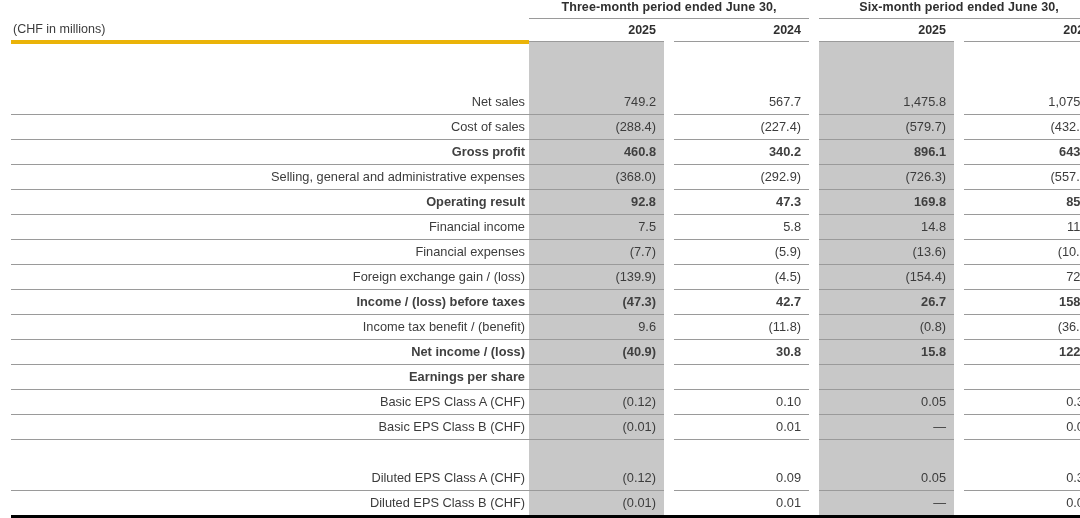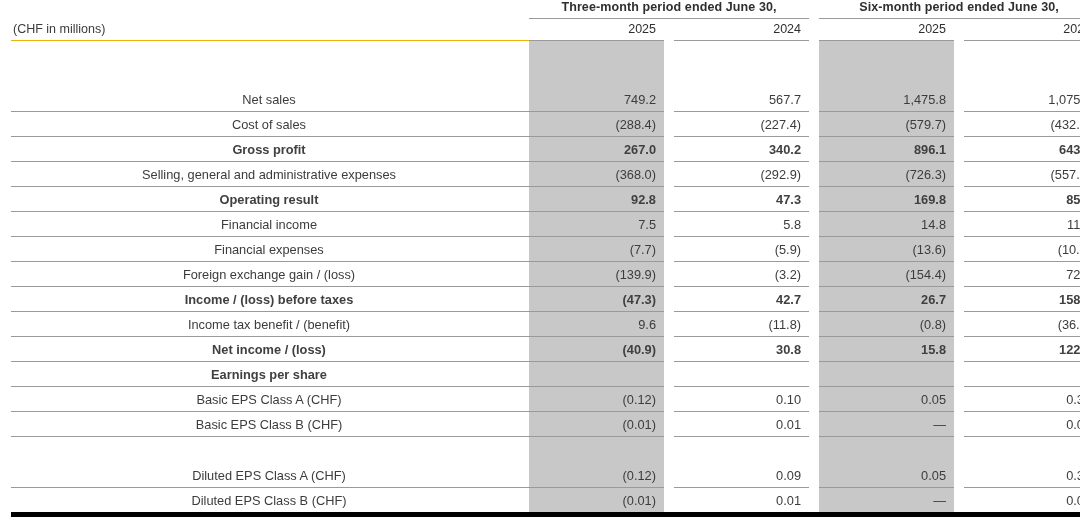--- a/index.html
+++ b/index.html
@@ -43,49 +43,49 @@
     letter-spacing: 0.1px;
   }
   .grp-head th.spanned {
     border-bottom: 1px solid #9a9a9a;
   }
   .grp-head th.blank { border-bottom: none; }
 
   
   .yr-head td {
     font-size: 12.5px;
-    font-weight: normal;
+    font-weight: bold;
     color: #2f2f2f;
     text-align: right;
     padding: 3px 8px 4px 0;
     border-bottom: 1px solid #9a9a9a;
     vertical-align: bottom;
   }
   .yr-head td.lbl {
     text-align: left;
     font-weight: normal;
     font-size: 12.5px;
     color: #3c3c3c;
     padding-left: 2px;
-    border-bottom: 1px solid #eab308;
+    border-bottom: 4px solid #eab308;
   }
   .yr-head td.gap { border-bottom: none; padding: 0; }
 
   
   tbody td {
     font-size: 12.8px;
     padding: 4px 8px 4px 0;
     text-align: right;
     border-bottom: 1px solid #9a9a9a;
     height: 16px;
     vertical-align: middle;
     white-space: nowrap;
   }
   tbody td.lbl {
-    text-align: center;
+    text-align: right;
     padding-left: 2px;
     padding-right: 4px;
   }
   tbody td.gap {
     border-bottom: none;
     padding: 0;
   }
   tbody tr.spacer td { border-bottom: none; height: 18px; }
   tbody tr.spacer td.lbl { border-bottom: none; }
 
@@ -163,21 +163,21 @@
         <td class="gap"></td>
         <td>(227.4)</td>
         <td class="gap"></td>
         <td class="shade">(579.7)</td>
         <td class="gap"></td>
         <td>(432.3)</td>
       </tr>
 
       <tr class="bold">
         <td class="lbl">Gross profit</td>
-        <td class="shade">267.0</td>
+        <td class="shade">460.8</td>
         <td class="gap"></td>
         <td>340.2</td>
         <td class="gap"></td>
         <td class="shade">896.1</td>
         <td class="gap"></td>
         <td>643.6</td>
       </tr>
 
       <tr>
         <td class="lbl">Selling, general and administrative expenses</td>
@@ -220,21 +220,21 @@
         <td class="gap"></td>
         <td class="shade">(13.6)</td>
         <td class="gap"></td>
         <td>(10.8)</td>
       </tr>
 
       <tr>
         <td class="lbl">Foreign exchange gain / (loss)</td>
         <td class="shade">(139.9)</td>
         <td class="gap"></td>
-        <td>(3.2)</td>
+        <td>(4.5)</td>
         <td class="gap"></td>
         <td class="shade">(154.4)</td>
         <td class="gap"></td>
         <td>72.3</td>
       </tr>
 
       <tr class="bold">
         <td class="lbl">Income / (loss) before taxes</td>
         <td class="shade">(47.3)</td>
         <td class="gap"></td>

